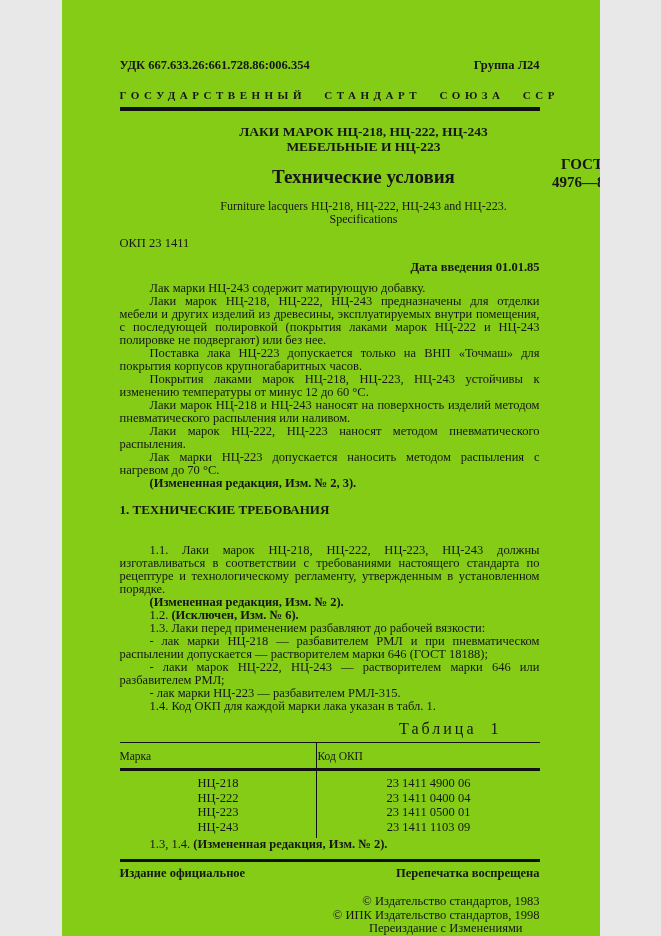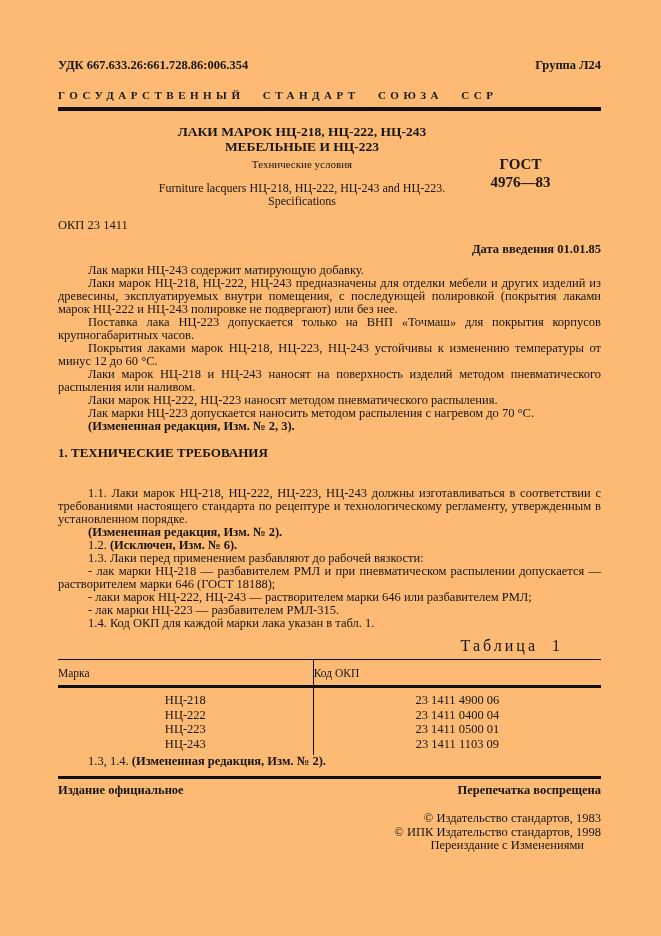--- a/index.html
+++ b/index.html
@@ -1,21 +1,21 @@
 <!DOCTYPE html>
 <html lang="ru"><head>
 <meta charset="utf-8">
 <style>
   html, body { margin: 0; padding: 0; background: #e8e8e8; }
   .page {
     position: relative;
-    width: 661px;
+    width: 538px;
     height: 936px;
     margin: 0 auto;
-    background: #fdba74;
+    background: #84cc16;
     color: #161616;
     font-family: "Liberation Serif", "DejaVu Serif", serif;
     box-sizing: border-box;
     padding: 58px 60px 0 58px;
     overflow: hidden;
   }
   .topline {
     display: flex;
     justify-content: space-between;
     font-weight: bold;
@@ -27,21 +27,21 @@
     font-size: 11px;
     letter-spacing: 4.5px;
     word-spacing: 11px;
     white-space: nowrap;
   }
   .rule-thick { height: 4px; background: #101010; margin-top: 6px; }
 
   .title-block { position: relative; margin-top: 13px; }
   .title-left { width: 488px; text-align: center; }
   .title-ru { font-weight: bold; font-size: 13.5px; line-height: 15px; }
-  .subtitle-ru { font-weight: normal; font-size: 11px; margin-top: 4px; }
+  .subtitle-ru { font-weight: bold; font-size: 19px; margin-top: 12px; }
   .title-en { font-size: 12px; line-height: 13px; margin-top: 12px; }
   .gost-box {
     position: absolute;
     top: 31px;
     left: 400px;
     width: 125px;
     text-align: center;
     font-weight: bold;
     font-size: 15px;
     line-height: 18px;

